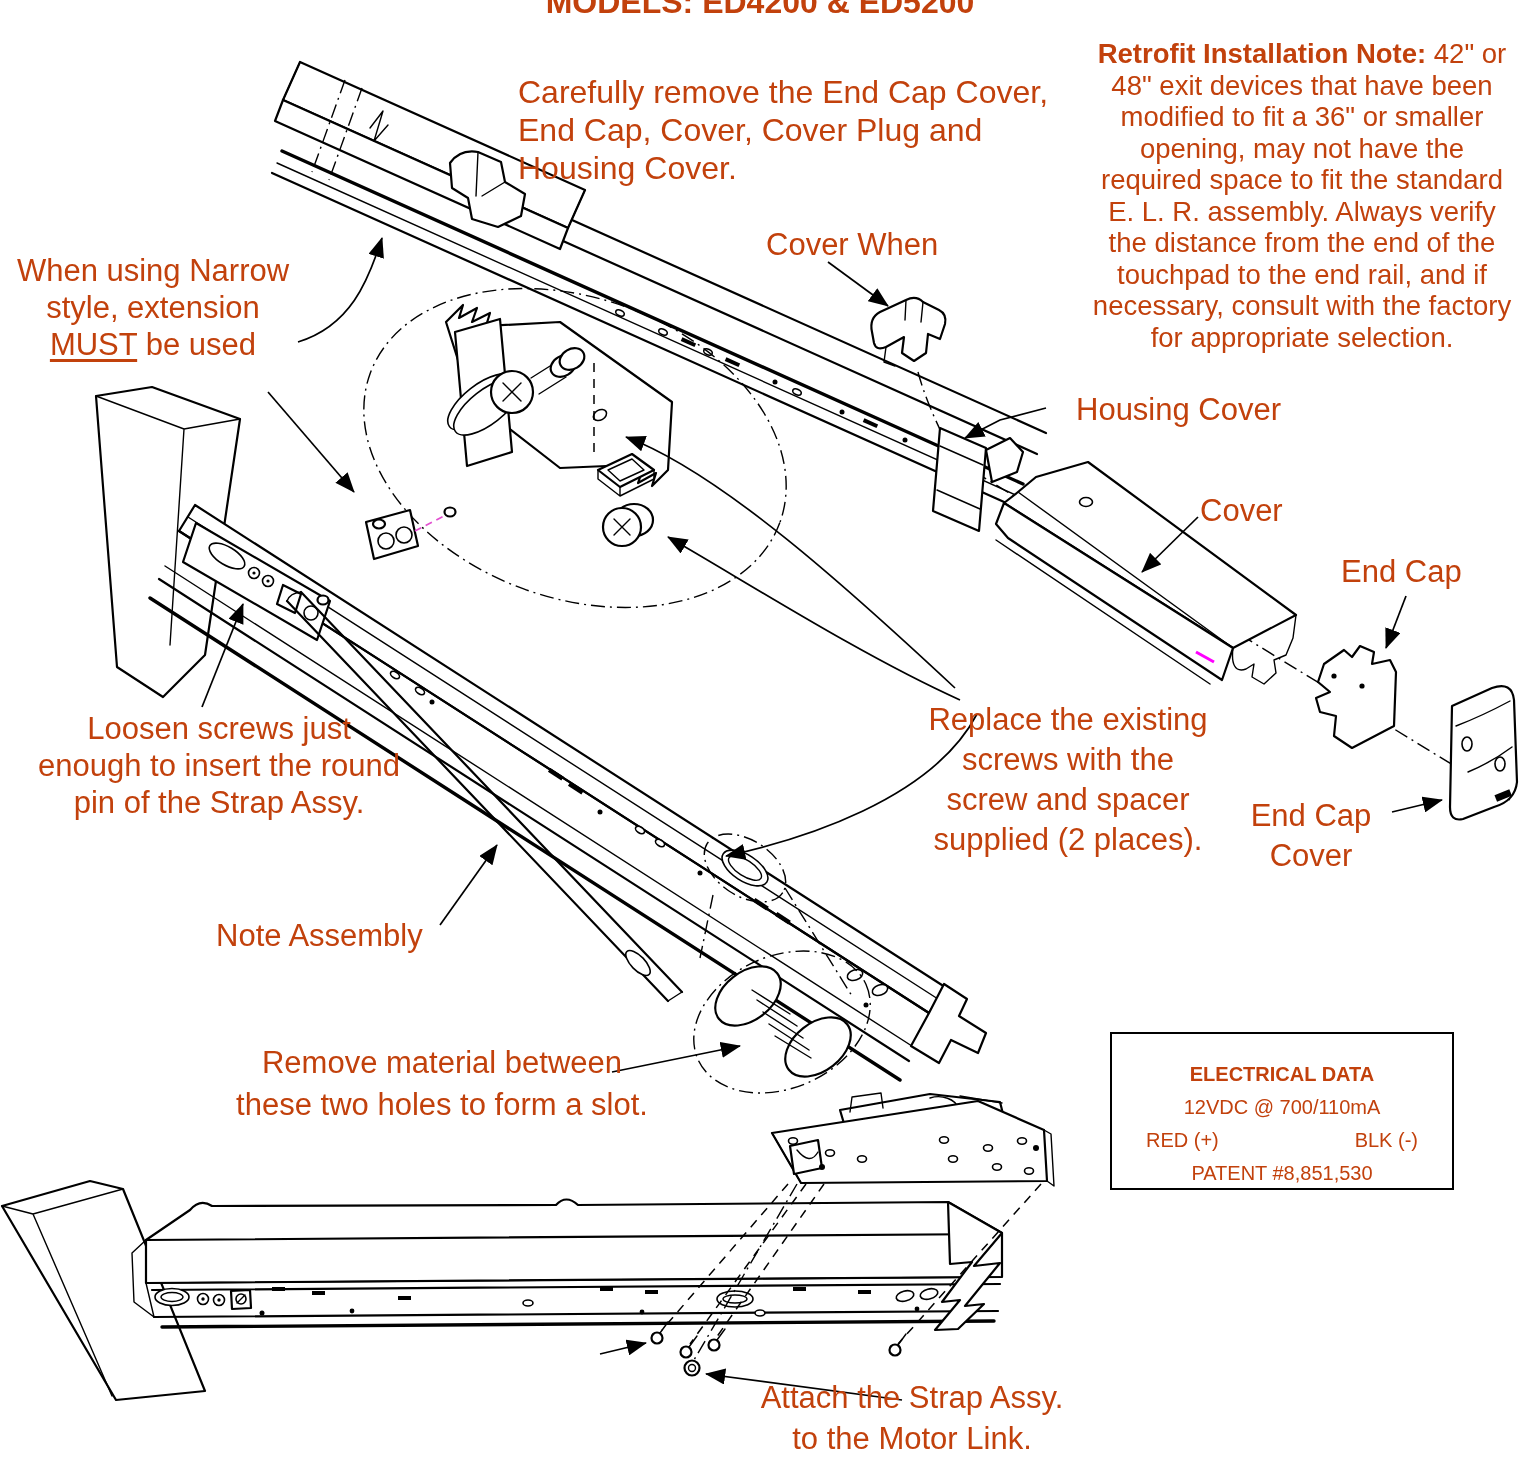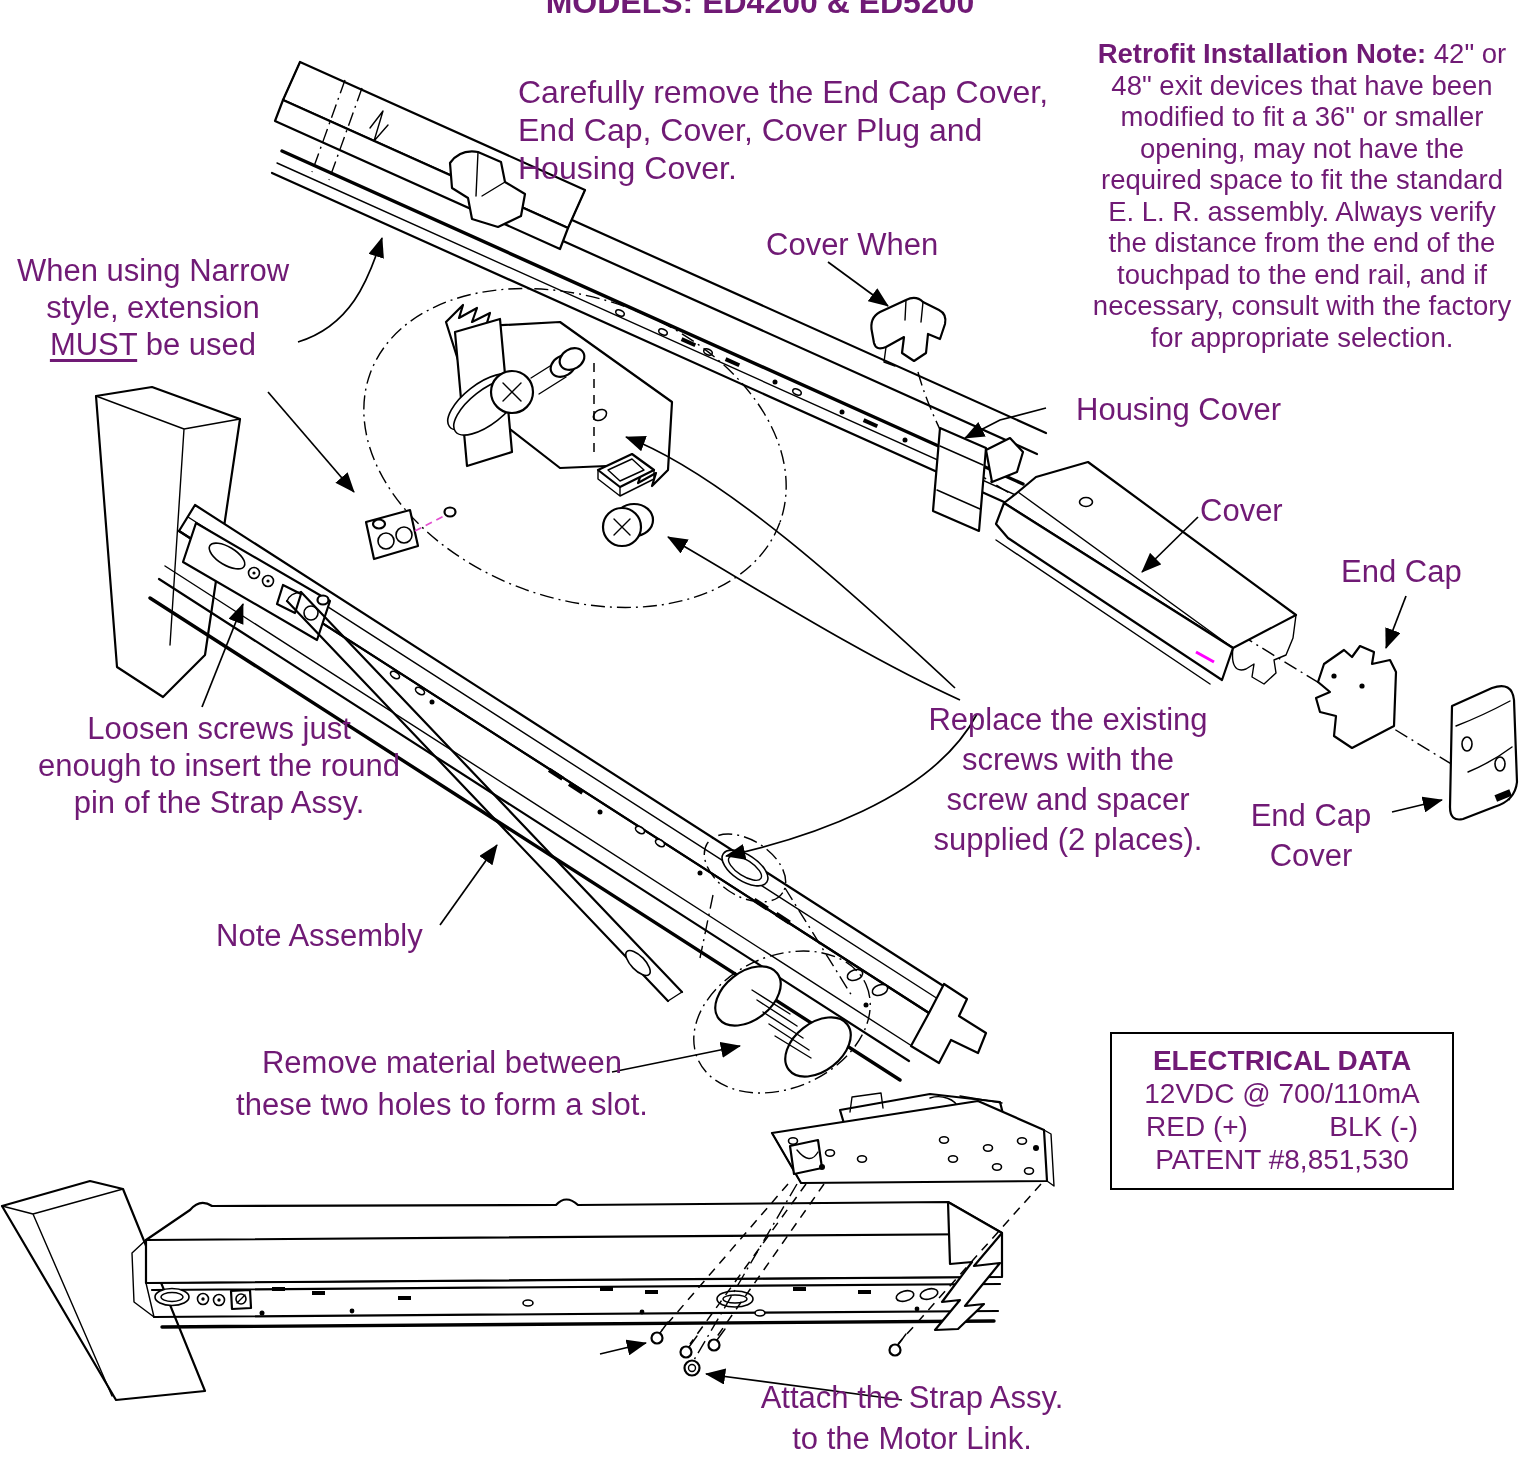--- a/index.html
+++ b/index.html
@@ -1,30 +1,30 @@
 <!DOCTYPE html>
 <html><head>
 <meta charset="utf-8">
 <style>
   html,body{margin:0;padding:0;background:#ffffff;}
   #stage{position:relative;width:1522px;height:1461px;background:#ffffff;overflow:hidden;
-         font-family:"Liberation Sans", sans-serif;color:#701a75;}
+         font-family:"Liberation Sans", sans-serif;color:#c2410c;}
   #art{position:absolute;left:0;top:0;width:1522px;height:1461px;}
   .label{position:absolute;white-space:pre-line;font-size:31px;line-height:37px;text-align:center;}
   .left{text-align:left;}
   .title{font-weight:bold;font-size:32px;line-height:38px;}
   .instr{font-size:32px;line-height:38px;}
   .retro{font-size:27.5px;line-height:31.5px;}
   .retro b{font-weight:bold;}
   .lh40{line-height:40px;}
   .lh41{line-height:41px;}
   .lh42{line-height:42px;}
   u{text-decoration:underline;text-underline-offset:4px;}
   .elec{position:absolute;left:1110px;top:1032px;width:344px;height:158px;border:2px solid #000;
-        box-sizing:border-box;padding-top:10px;font-size:28px;line-height:33px;text-align:center;}
+        box-sizing:border-box;padding-top:24px;font-size:20px;line-height:33px;text-align:center;}
   .elec .t{font-weight:bold;}
   .elec .row{display:flex;justify-content:space-between;padding:0 34px;gap:16px;}
   
   .ln{fill:none;stroke:#000;stroke-width:2.2;stroke-linejoin:round;stroke-linecap:round;}
   .lnw{fill:#fff;stroke:#000;stroke-width:2.2;stroke-linejoin:round;}
   .thin{stroke-width:1.4;}
   .thick{stroke-width:3.4;}
   .dashdot{fill:none;stroke:#000;stroke-width:1.4;stroke-dasharray:14 5 2 5;}
   .dash{fill:none;stroke:#000;stroke-width:1.5;stroke-dasharray:9 7;}
   .leader{fill:none;stroke:#000;stroke-width:1.7;marker-end:url(#ah);}

